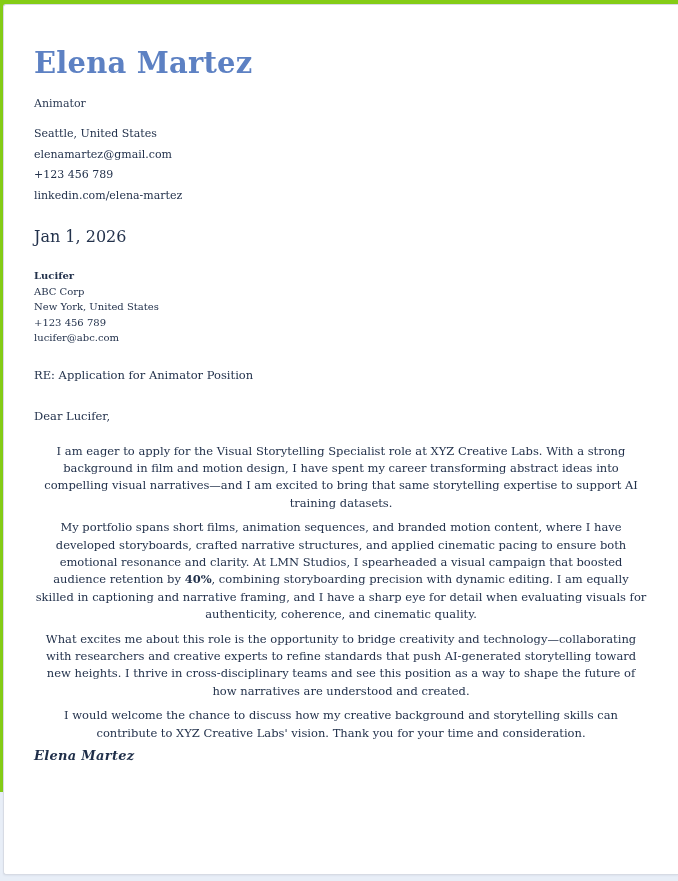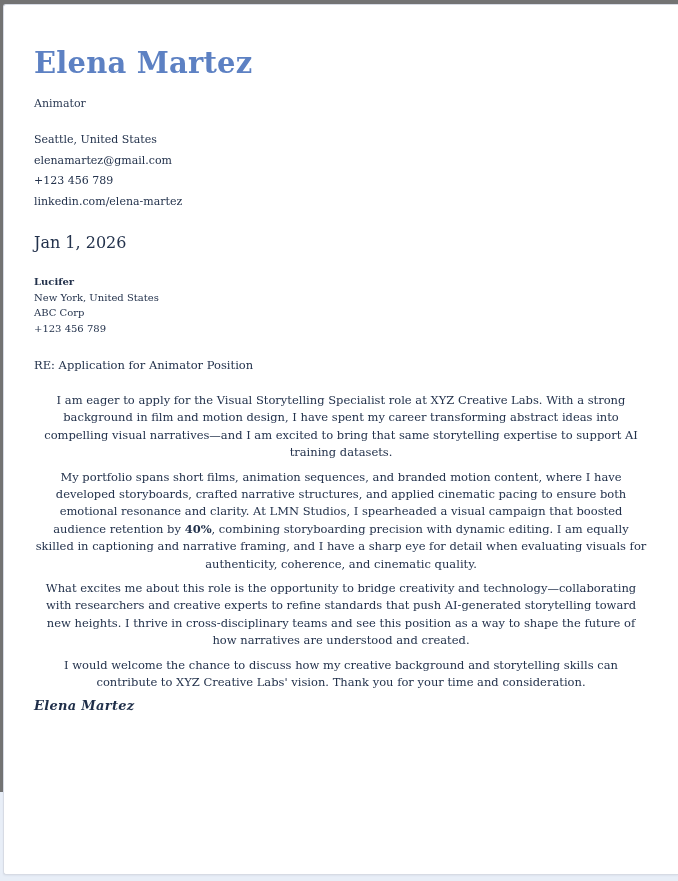--- a/index.html
+++ b/index.html
@@ -9,21 +9,21 @@
     height: 881px;
     background: #e8eef7;
     font-family: "DejaVu Serif", "Liberation Serif", serif;
     overflow: hidden;
   }
 
   .canvas {
     position: relative;
     width: 678px;
     height: 792px;
-    background: #737373;
+    background: #84cc16;
   }
 
   .page {
     position: absolute;
     left: 3px;
     top: 4px;
     width: 675px;
     height: 871px;
     background: #ffffff;
     border: 1px solid #d7dbe4;
@@ -46,21 +46,21 @@
   }
 
   .job-title {
     margin-top: 18px;
     font-size: 11px;
     line-height: 13px;
     color: #2b3a54;
   }
 
   .contact {
-    margin-top: 20px;
+    margin-top: 14px;
     font-size: 11px;
   }
   .contact .line { line-height: 20.5px; }
 
   .date-line {
     margin-top: 23px;
     font-size: 16px;
     line-height: 15px;
   }
 
@@ -123,27 +123,29 @@
         <div class="line">Seattle, United States</div>
         <div class="line">elenamartez@gmail.com</div>
         <div class="line">+123 456 789</div>
         <div class="line">linkedin.com/elena-martez</div>
       </div>
 
       <div class="date-line">Jan 1, 2026</div>
 
       <div class="recipient">
         <div class="line bold">Lucifer</div>
+        <div class="line">ABC Corp</div>
         <div class="line">New York, United States</div>
-        <div class="line">ABC Corp</div>
         <div class="line">+123 456 789</div>
+        <div class="line">lucifer@abc.com</div>
       </div>
 
       <div class="subject">RE: Application for Animator Position</div>
 
+      <div class="salutation">Dear Lucifer,</div>
 
       <p class="body-para first">I am eager to apply for the Visual Storytelling Specialist role at XYZ Creative Labs. With a strong background in film and motion design, I have spent my career transforming abstract ideas into compelling visual narratives—and I am excited to bring that same storytelling expertise to support AI training datasets.</p>
 
       <p class="body-para"><span>My portfolio spans short films, animation sequences, and branded motion content, where I have developed storyboards, crafted narrative structures, and applied cinematic pacing to ensure both emotional resonance and clarity. At LMN Studios, I spearheaded a visual campaign that boosted audience retention by </span><b>40%</b><span>, combining storyboarding precision with dynamic editing. I am equally skilled in captioning and narrative framing, and I have a sharp eye for detail when evaluating visuals for authenticity, coherence, and cinematic quality.</span></p>
 
       <p class="body-para">What excites me about this role is the opportunity to bridge creativity and technology—collaborating with researchers and creative experts to refine standards that push AI-generated storytelling toward new heights. I thrive in cross-disciplinary teams and see this position as a way to shape the future of how narratives are understood and created.</p>
 
       <p class="body-para">I would welcome the chance to discuss how my creative background and storytelling skills can contribute to XYZ Creative Labs' vision. Thank you for your time and consideration.</p>
 
 

